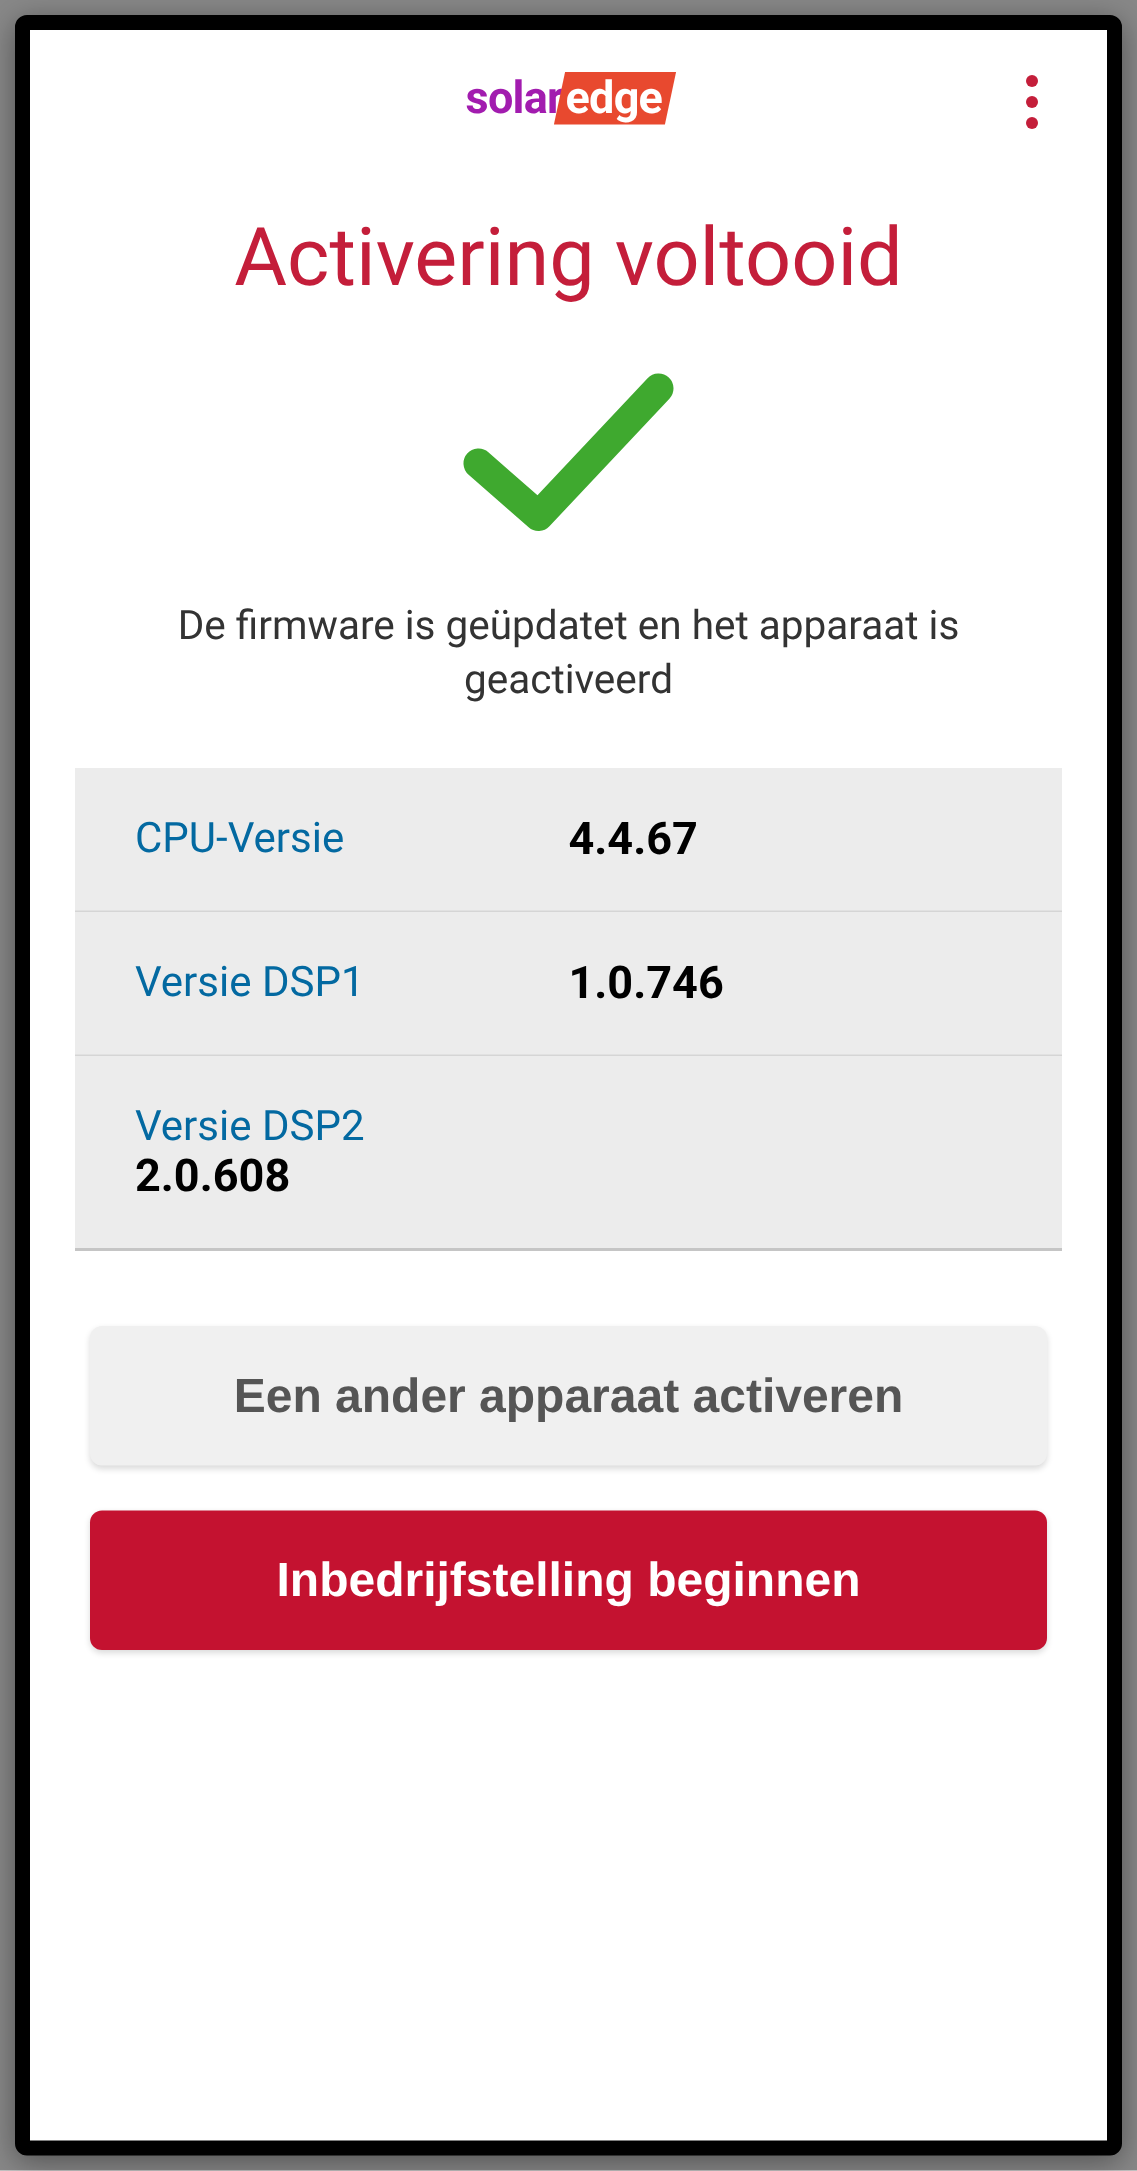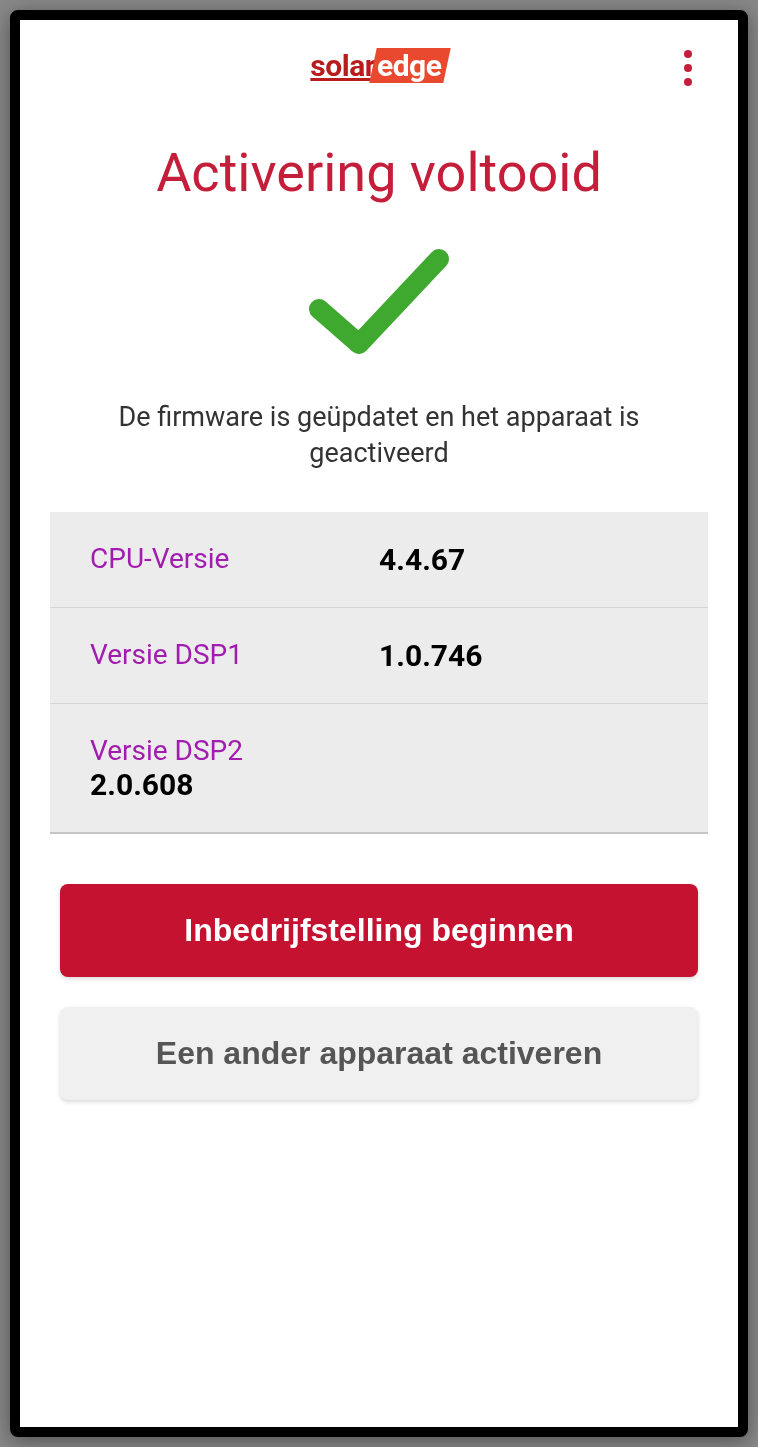--- a/index.html
+++ b/index.html
@@ -34,22 +34,21 @@
       position: relative;
     }
     .logo {
       display: flex;
       align-items: baseline;
       font-size: 30px;
       font-weight: 700;
       letter-spacing: -0.5px;
     }
     .logo-solar {
-      color: #b91c1c;
-      text-decoration: underline;
+      color: #a21caf;
     }
     .logo-edge-bg {
       background: #e8492f;
       color: #fff;
       padding: 0 6px 0 4px;
       margin-left: -2px;
       transform: skewX(-12deg);
       display: inline-block;
     }
     .logo-edge-text {
@@ -109,21 +108,21 @@
       padding: 30px 40px;
       border-bottom: 1px solid #d5d5d5;
     }
     .version-row:last-child {
       border-bottom: 2px solid #c5c5c5;
       flex-direction: column;
     }
     .version-label {
       flex: 1;
       font-size: 28px;
-      color: #a21caf;
+      color: #0369a1;
     }
     .version-value {
       flex: 1;
       font-size: 30px;
       font-weight: 700;
       color: #000;
     }
     .button-container {
       padding: 50px 40px 0 40px;
       display: flex;
@@ -186,17 +185,17 @@
       <div class="version-label">Versie DSP1</div>
       <div class="version-value">1.0.746</div>
     </div>
     <div class="version-row">
       <div class="version-label">Versie DSP2</div>
       <div class="version-value">2.0.608</div>
     </div>
   </div>
 
   <div class="button-container">
+    <button class="btn btn-secondary">Een ander apparaat activeren</button>
     <button class="btn btn-primary">Inbedrijfstelling beginnen</button>
-    <button class="btn btn-secondary">Een ander apparaat activeren</button>
   </div>
 
 </div>
 
 </body></html>

